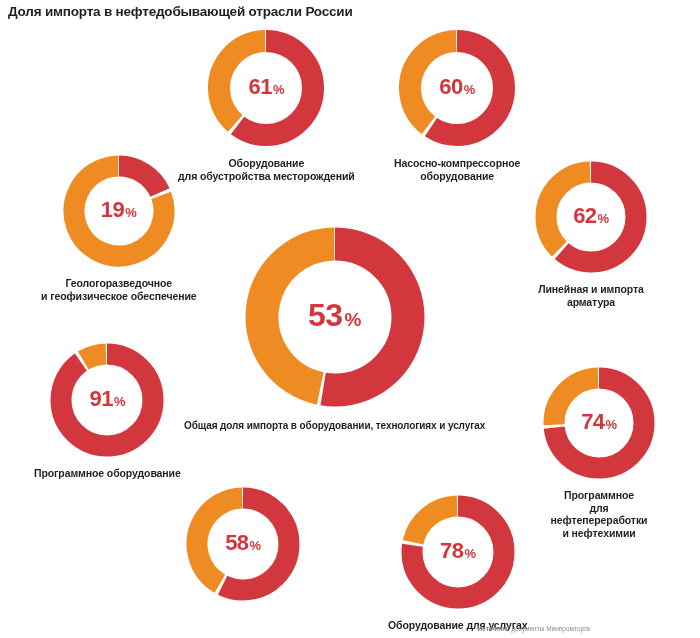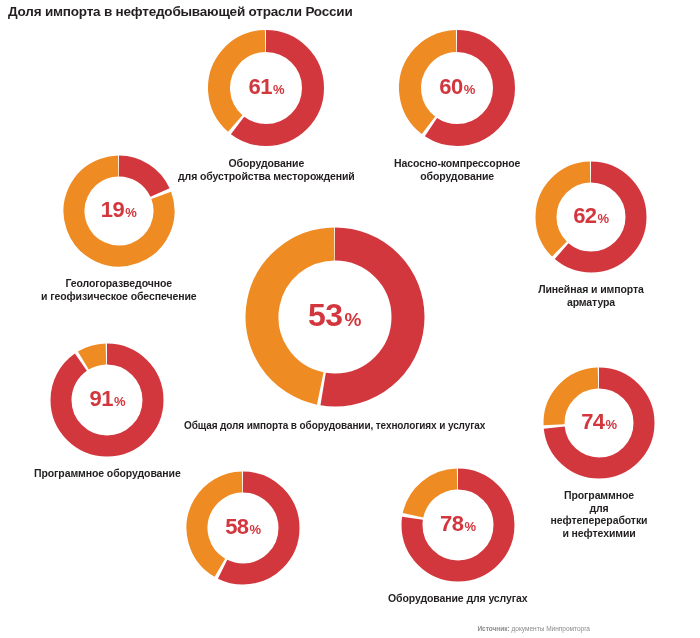--- a/index.html
+++ b/index.html
@@ -226,36 +226,36 @@
           <span class="pct-value">74</span>
             <span class="pct-sign">%</span>
         </div>
       </div>
     </div>
     <div class="donut-label">Программное
 для нефтепереработки
 и нефтехимии</div>
   </div>
 
-  <div class="donut-unit" style="left:183px; top:468px;">
+  <div class="donut-unit" style="left:183px; top:484px;">
     <div class="donut-wrap">
       <svg width="120" height="120" viewBox="0 0 120 120">
         <circle cx="60" cy="60" r="46" fill="none" stroke="#ef8b23" stroke-width="21" transform="rotate(120.170 60 60)" stroke-dasharray="119.19 169.84"></circle>
         <circle cx="60" cy="60" r="46" fill="none" stroke="#d2373e" stroke-width="21" transform="rotate(-90 60 60)" stroke-dasharray="165.44 123.59"></circle>
       </svg>
       <div class="donut-center">
         <div class="pct-group">
           <span class="pct-value">58</span>
             <span class="pct-sign">%</span>
         </div>
       </div>
     </div>
   </div>
 
-  <div class="donut-unit" style="left:388px; top:465px;">
+  <div class="donut-unit" style="left:388px; top:492px;">
     <div class="donut-wrap">
       <svg width="120" height="120" viewBox="0 0 120 120">
         <circle cx="60" cy="60" r="46" fill="none" stroke="#ef8b23" stroke-width="21" transform="rotate(192.170 60 60)" stroke-dasharray="61.39 227.64"></circle>
         <circle cx="60" cy="60" r="46" fill="none" stroke="#d2373e" stroke-width="21" transform="rotate(-90 60 60)" stroke-dasharray="223.24 65.79"></circle>
       </svg>
       <div class="donut-center">
         <div class="pct-group">
           <span class="pct-value">78</span>
             <span class="pct-sign">%</span>
         </div>

